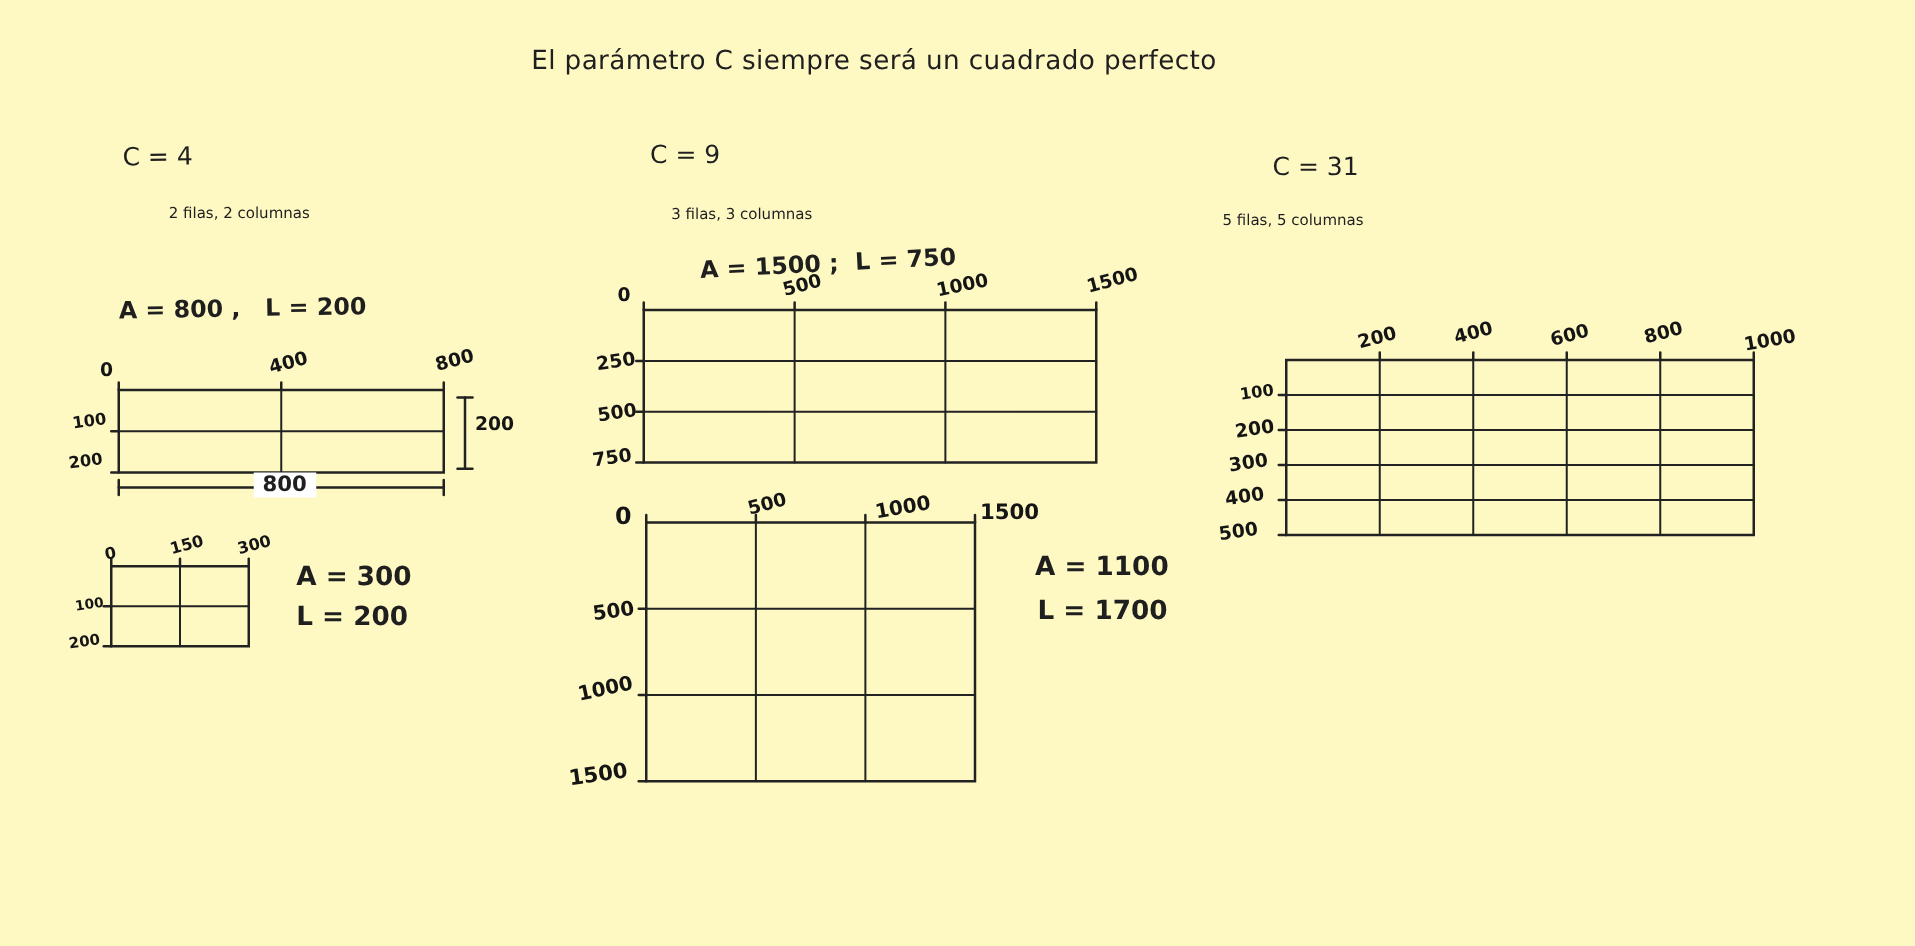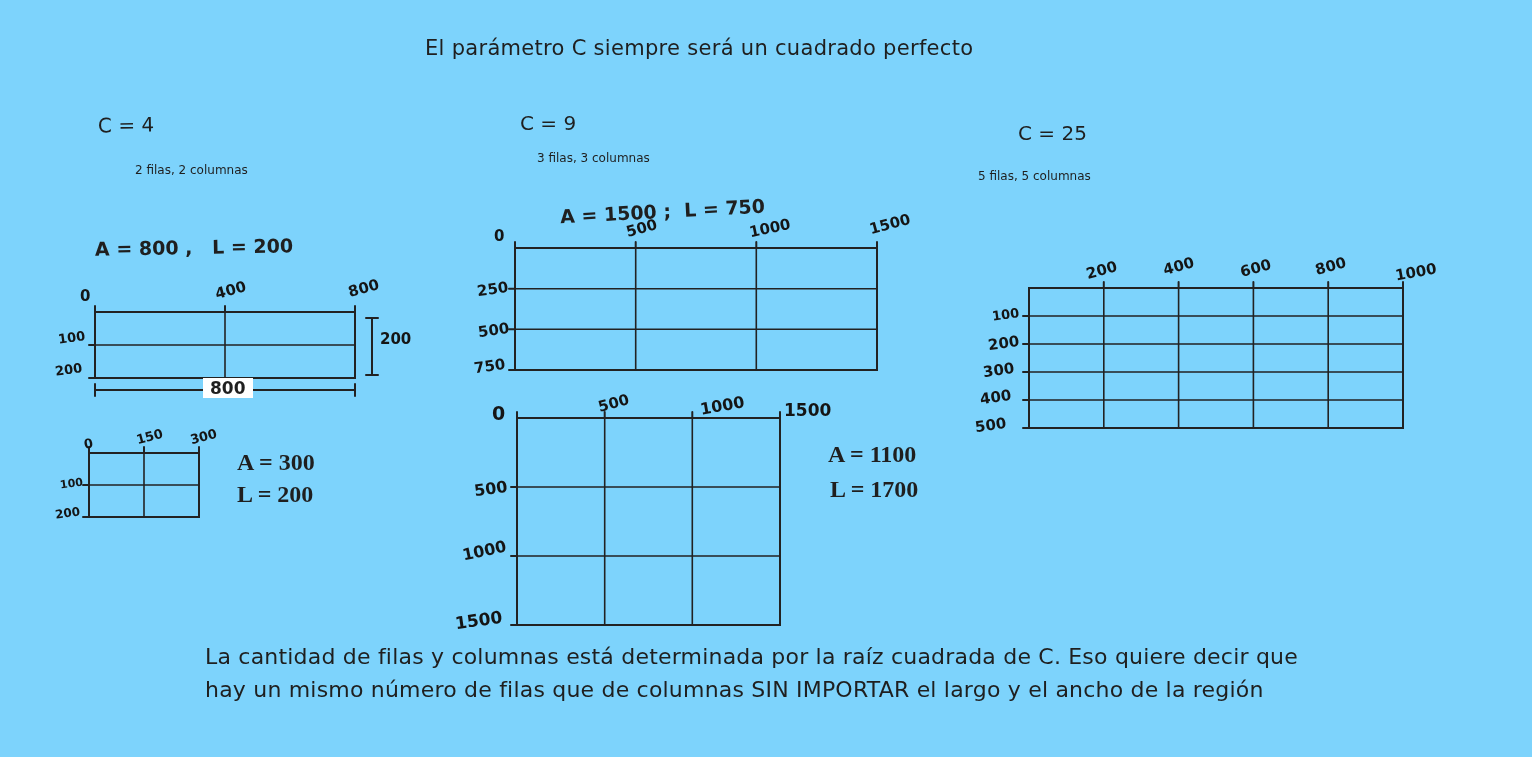--- a/index.html
+++ b/index.html
@@ -1,23 +1,23 @@
 <!DOCTYPE html>
 <html><head>
 <meta charset="utf-8">
 <style>
   html,body{margin:0;padding:0;background:#ffffff;}
-  .canvas{position:relative;width:1532px;height:757px;background:#7dd3fc;overflow:hidden;
+  .canvas{position:relative;width:1532px;height:757px;background:#fef9c3;overflow:hidden;
           font-family:"DejaVu Sans",sans-serif;color:#1f1f1f;}
   .hand{position:absolute;white-space:pre;color:#1f1f1f;line-height:1.15;}
   .title{font-size:21px;letter-spacing:.3px;}
   .clabel{font-size:20px;}
   .dims{font-size:12px;}
   .params{font-size:19px;font-weight:bold;}
-  .side{font-size:24px;font-weight:bold;font-family:Liberation Serif, serif;}
+  .side{font-size:21px;font-weight:bold;}
   .tick{position:absolute;font-size:15px;font-weight:bold;color:#151515;white-space:pre;}
   .tick.small{font-size:13px;}
   .brace-label{position:absolute;font-size:17px;font-weight:bold;background:#ffffff;
                padding:0 7px;white-space:pre;}
   .footer{font-size:22px;letter-spacing:.2px;}
   svg.sketch{position:absolute;overflow:visible;}
   svg.sketch line, svg.sketch rect{stroke:#222;stroke-width:2;fill:none;stroke-linecap:round;}
   svg.sketch .thin{stroke-width:1.6;}
 </style>
 </head>
@@ -67,21 +67,21 @@
   </svg>
   <span class="tick small" style="left:84px;top:436px;transform:rotate(-10deg)">0</span>
   <span class="tick small" style="left:136px;top:429px;transform:rotate(-15deg)">150</span>
   <span class="tick small" style="left:190px;top:429px;transform:rotate(-15deg)">300</span>
   <span class="tick small" style="left:60px;top:477px;transform:rotate(-8deg);font-size:11px">100</span>
   <span class="tick small" style="left:55px;top:506px;transform:rotate(-8deg);font-size:12px">200</span>
   <div class="hand side" style="left:237px;top:449px">A = 300</div>
   <div class="hand side" style="left:237px;top:481px">L = 200</div>
 
   <div class="hand clabel" style="left:520px;top:112px">C = 9</div>
-  <div class="hand dims" style="left:537px;top:152px">3 filas, 3 columnas</div>
+  <div class="hand dims" style="left:537px;top:165px">3 filas, 3 columnas</div>
   <div class="hand params" style="left:560px;top:201px;transform:rotate(-3deg)">A = 1500 ;  L = 750</div>
 
   <svg class="sketch" style="left:509px;top:240px" width="380" height="140">
     <line x1="6" y1="2" x2="6" y2="8"></line>
       <line x1="126.7" y1="2" x2="126.7" y2="8"></line>
       <line x1="247.3" y1="2" x2="247.3" y2="8"></line>
       <line x1="368" y1="2" x2="368" y2="8"></line>
     <rect x="6" y="8" width="362" height="122"></rect>
     <line x1="126.7" y1="8" x2="126.7" y2="130" class="thin"></line>
       <line x1="247.3" y1="8" x2="247.3" y2="130" class="thin"></line>
@@ -116,21 +116,21 @@
   <span class="tick" style="left:492px;top:402px;font-size:19px">0</span>
   <span class="tick" style="left:598px;top:394px;transform:rotate(-15deg)">500</span>
   <span class="tick" style="left:700px;top:396px;transform:rotate(-10deg);font-size:16px">1000</span>
   <span class="tick" style="left:784px;top:400px;font-size:17px">1500</span>
   <span class="tick" style="left:474px;top:479px;transform:rotate(-8deg);font-size:16px">500</span>
   <span class="tick" style="left:462px;top:541px;transform:rotate(-12deg);font-size:16px">1000</span>
   <span class="tick" style="left:455px;top:610px;transform:rotate(-8deg);font-size:17px">1500</span>
   <div class="hand side" style="left:828px;top:441px">A = 1100</div>
   <div class="hand side" style="left:830px;top:476px">L = 1700</div>
 
-  <div class="hand clabel" style="left:1018px;top:122px">C = 25</div>
+  <div class="hand clabel" style="left:1018px;top:122px">C = 31</div>
   <div class="hand dims" style="left:978px;top:170px">5 filas, 5 columnas</div>
 
   <svg class="sketch" style="left:1023px;top:280px" width="395" height="156">
     <line x1="80.8" y1="2" x2="80.8" y2="8"></line>
       <line x1="155.6" y1="2" x2="155.6" y2="8"></line>
       <line x1="230.4" y1="2" x2="230.4" y2="8"></line>
       <line x1="305.2" y1="2" x2="305.2" y2="8"></line>
       <line x1="380" y1="2" x2="380" y2="8"></line>
     <rect x="6" y="8" width="374" height="140"></rect>
     <line x1="80.8" y1="8" x2="80.8" y2="148" class="thin"></line>
@@ -151,16 +151,14 @@
   <span class="tick" style="left:1163px;top:257px;transform:rotate(-15deg)">400</span>
   <span class="tick" style="left:1240px;top:259px;transform:rotate(-15deg)">600</span>
   <span class="tick" style="left:1315px;top:257px;transform:rotate(-15deg)">800</span>
   <span class="tick" style="left:1395px;top:263px;transform:rotate(-10deg)">1000</span>
   <span class="tick" style="left:992px;top:307px;transform:rotate(-8deg);font-size:13px">100</span>
   <span class="tick" style="left:988px;top:334px;transform:rotate(-8deg)">200</span>
   <span class="tick" style="left:983px;top:361px;transform:rotate(-8deg)">300</span>
   <span class="tick" style="left:980px;top:388px;transform:rotate(-8deg)">400</span>
   <span class="tick" style="left:975px;top:416px;transform:rotate(-8deg)">500</span>
 
-  <div class="hand footer" style="left:205px;top:644px">La cantidad de filas y columnas está determinada por la raíz cuadrada de C. Eso quiere decir que</div>
-  <div class="hand footer" style="left:205px;top:677px">hay un mismo número de filas que de columnas SIN IMPORTAR el largo y el ancho de la región</div>
 
 </div>
 
 </body></html>

